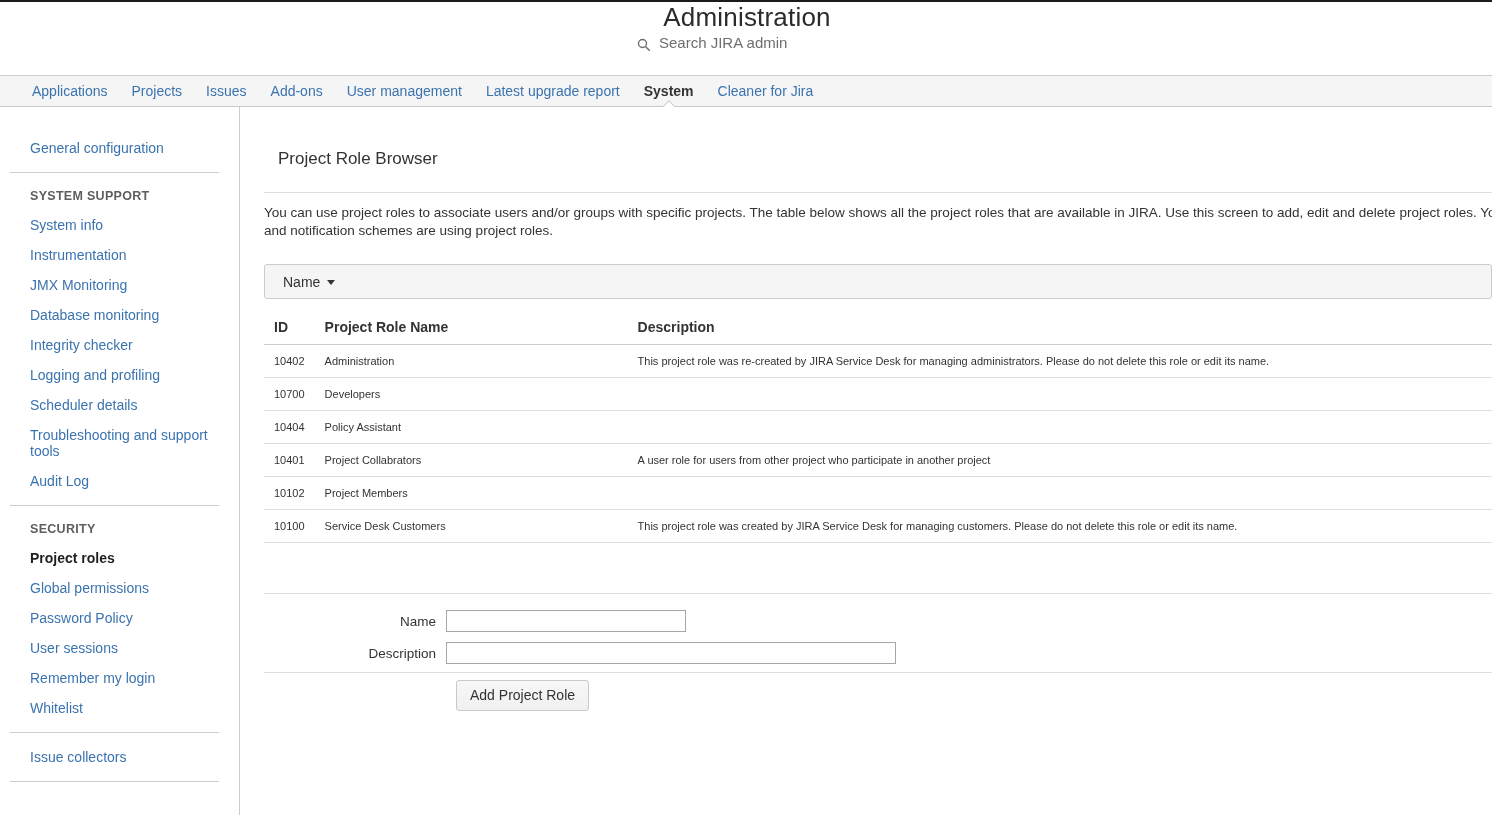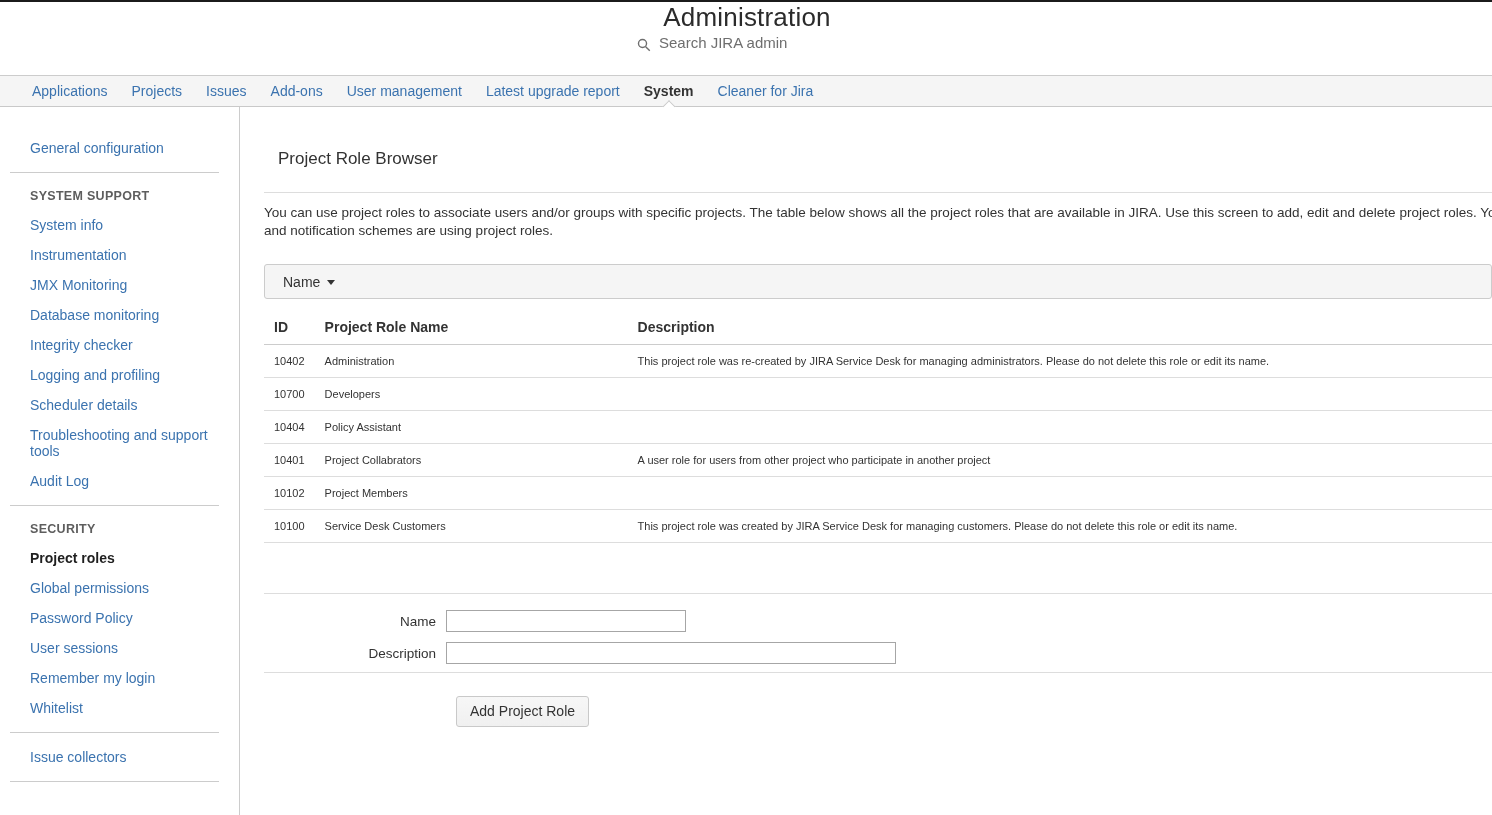--- a/index.html
+++ b/index.html
@@ -87,21 +87,21 @@
   .form-sep-top { margin-top: 50px; }
   .add-form { padding: 6px 0 8px 0; }
   .form-row { display: flex; align-items: center; margin-top: 10px; }
   .form-label { width: 182px; text-align: right; padding-right: 10px; font-size: 13.5px; color: #333; }
   .text-input {
     height: 22px; border: 1px solid #a6a6a6; padding: 1px 5px; font-size: 13px;
     font-family: "Liberation Sans", sans-serif; color: #333; background: #fff;
   }
   .input-name { width: 240px; }
   .input-desc { width: 450px; }
-  .button-row { margin-top: 23px; padding-left: 192px; }
+  .button-row { margin-top: 7px; padding-left: 192px; }
   .aui-button {
     display: inline-block; background: linear-gradient(#f7f7f7, #f0f0f0);
     border: 1px solid #c9c9c9; border-radius: 3px; padding: 6px 13px 7px 13px;
     font-size: 14px; color: #333; font-family: "Liberation Sans", sans-serif; cursor: pointer;
   }
 </style>
 </head>
 <body>
 
 <div class="top-strip"></div>

